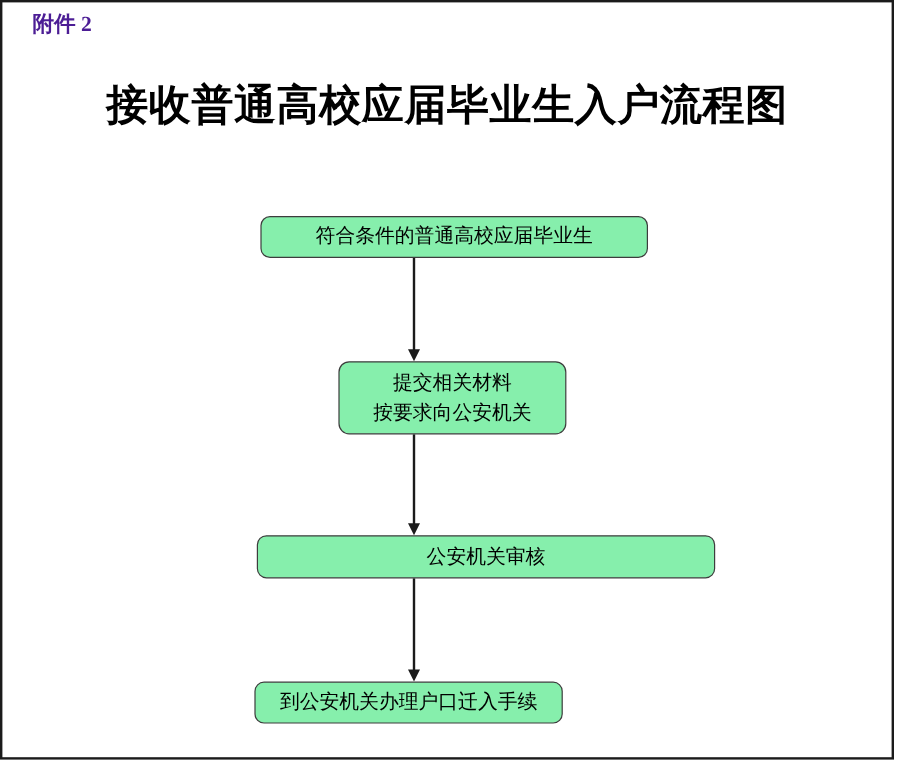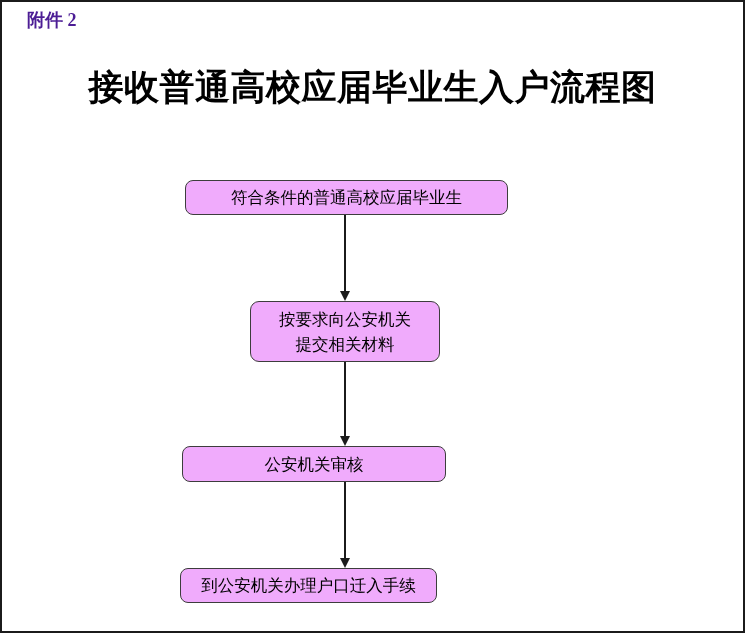--- a/index.html
+++ b/index.html
@@ -47,34 +47,35 @@
     font-weight: 700;
     color: #000000;
     letter-spacing: 0.5px;
     white-space: nowrap;
   }
   .flow-node {
     position: absolute;
     box-sizing: border-box;
     border: 1.5px solid #3d3d3d;
     border-radius: 8px;
-    background: #f0abfc;
+    background: #86efac;
     display: flex;
     align-items: center;
     justify-content: center;
     flex-direction: column;
     font-size: 16.5px;
     line-height: 25px;
     color: #000000;
     text-align: center;
     white-space: nowrap;
+    margin-left: 32px;
   }
   .node-1 { left: 185px; top: 180px; width: 323px; height: 35px; }
   .node-2 { left: 250px; top: 301px; width: 190px; height: 61px; border-radius: 9px; }
-  .node-3 { left: 182px; top: 446px; width: 264px; height: 36px; }
+  .node-3 { left: 182px; top: 446px; width: 382px; height: 36px; }
   .node-4 { left: 180px; top: 568px; width: 257px; height: 35px; }
 
   .flow-arrow { position: absolute; pointer-events: none; }
   .arrow-shaft {
     position: absolute;
     left: 344px;
     width: 2px;
     background: #1b1b1b;
   }
   .arrow-head {
@@ -107,22 +108,22 @@
   <div class="flow-node node-1">
     <span class="node-label">符合条件的普通高校应届毕业生</span>
   </div>
 
   <div class="flow-arrow arrow-1">
     <div class="arrow-shaft"></div>
     <div class="arrow-head"></div>
   </div>
 
   <div class="flow-node node-2">
+    <span class="node-label">提交相关材料</span>
     <span class="node-label">按要求向公安机关</span>
-    <span class="node-label">提交相关材料</span>
   </div>
 
   <div class="flow-arrow arrow-2">
     <div class="arrow-shaft"></div>
     <div class="arrow-head"></div>
   </div>
 
   <div class="flow-node node-3">
     <span class="node-label">公安机关审核</span>
   </div>

